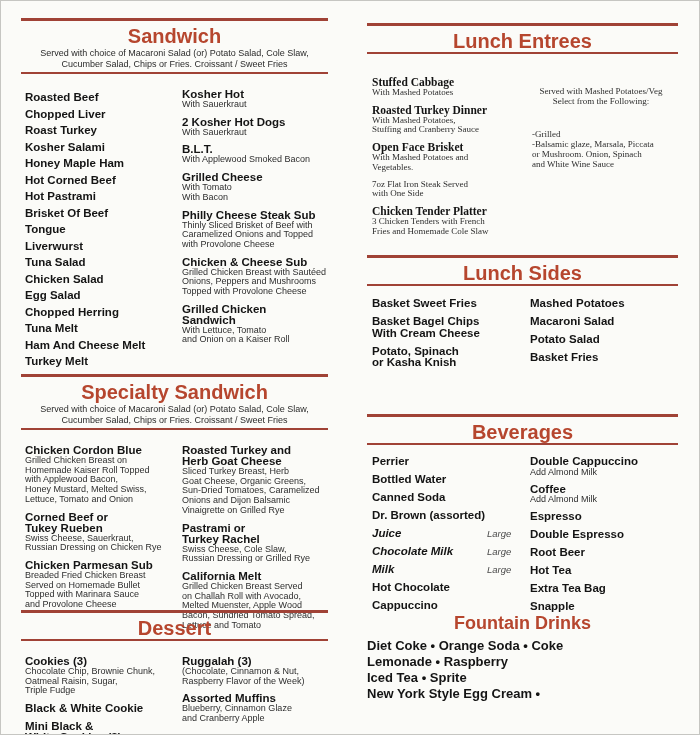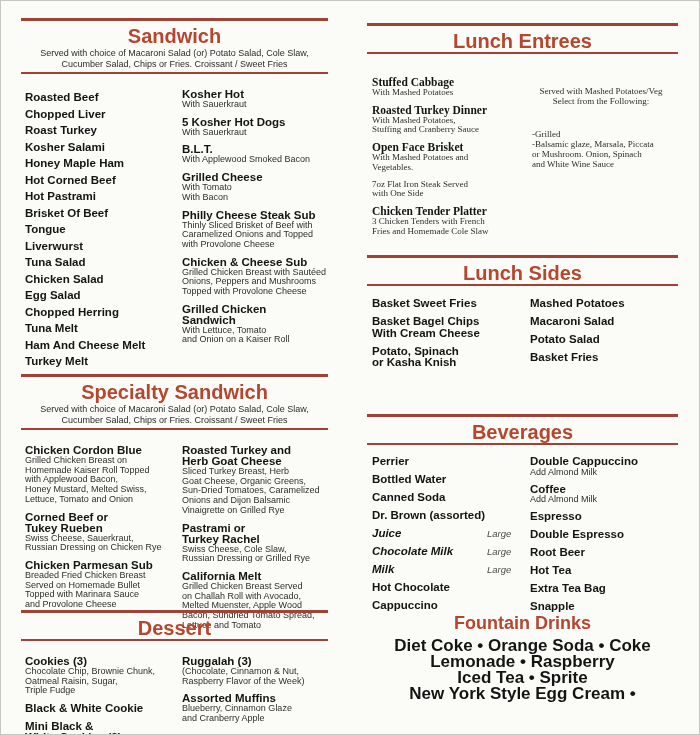--- a/index.html
+++ b/index.html
@@ -56,21 +56,21 @@
   .size-label { font-size:9.5px; color:#4a4a4a; font-weight:normal; }
 
   .salmon-title { color:#b6462e; font-weight:bold; font-size:14.5px; text-align:center; margin-top:2px; }
   .salmon-title .line { line-height:16.5px; }
   .salmon-note { font-size:9px; color:#2e2e2e; text-align:center; margin-top:9px; }
   .salmon-note .line { line-height:10px; }
   .salmon-options { font-size:9px; color:#2e2e2e; margin-top:23px; padding-left:8px; }
   .salmon-options .line { line-height:10px; }
 
   .fountain-title { font-size:18px; font-weight:bold; color:#b6462e; text-align:center; line-height:20px; }
-  .fountain-lines { text-align:center; font-weight:bold; font-size:17px; color:#141414; margin-top:5px; }
+  .fountain-lines { text-align:left; font-weight:bold; font-size:13px; color:#141414; margin-top:5px; }
   .fountain-lines .line { line-height:16px; }
 </style>
 </head>
 <body>
 
 <div class="page">
 
   <section class="section" id="sec-sandwich">
     <div class="rule-thick"></div>
     <h2 class="section-title">Sandwich</h2>
@@ -169,21 +169,21 @@
         </div>
       <div class="col2">
           <div class="menu-item">
             <div class="item-name">
               <div>Kosher Hot</div>
             </div>
             <div class="item-desc">With Sauerkraut</div>
           </div>
           <div class="menu-item">
             <div class="item-name">
-              <div>5 Kosher Hot Dogs</div>
+              <div>2 Kosher Hot Dogs</div>
             </div>
             <div class="item-desc">With Sauerkraut</div>
           </div>
           <div class="menu-item">
             <div class="item-name">
               <div>B.L.T.</div>
             </div>
             <div class="item-desc">With Applewood Smoked Bacon</div>
           </div>
           <div class="menu-item">

